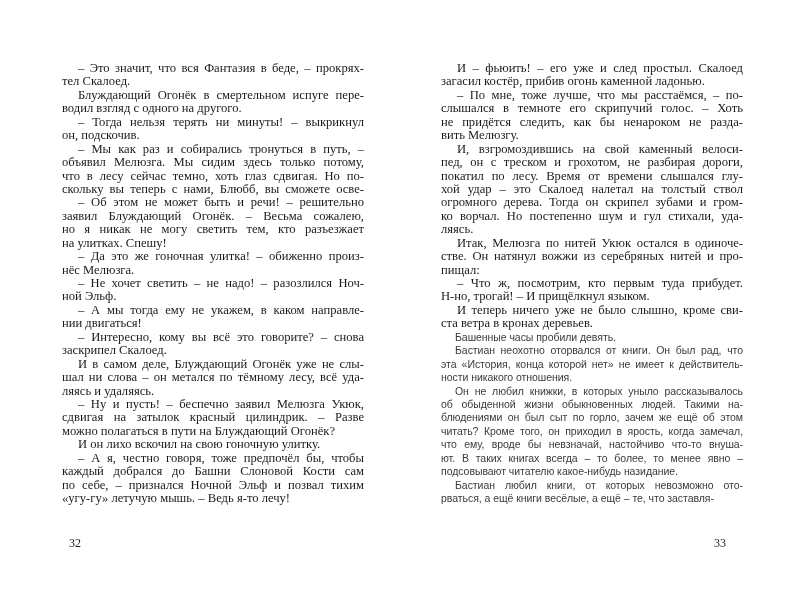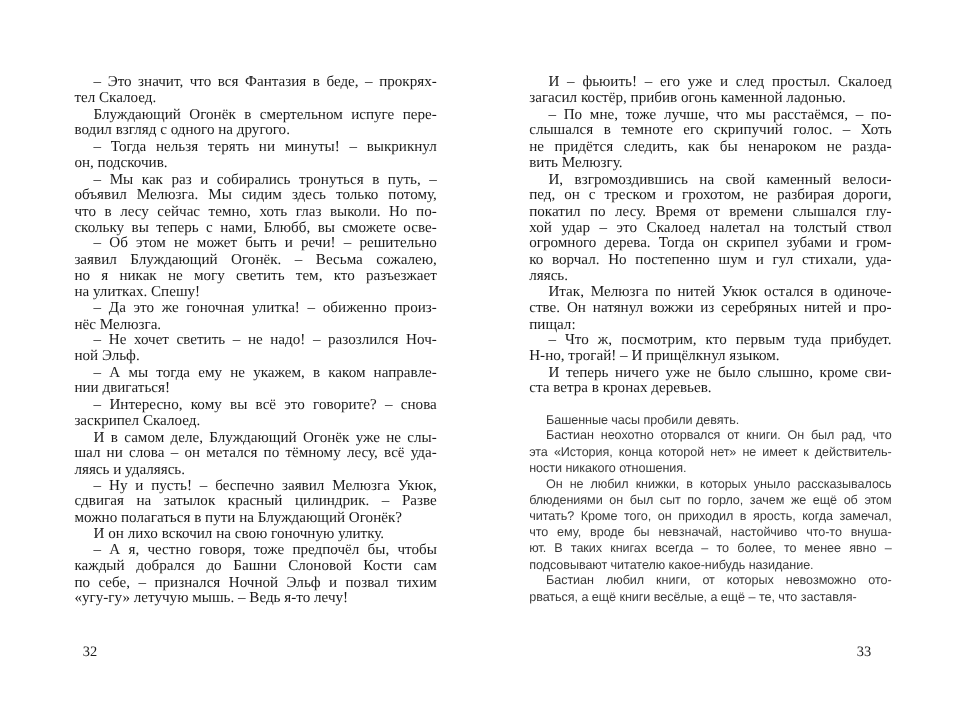--- a/index.html
+++ b/index.html
@@ -27,21 +27,20 @@
   .section.serif {
     font-family: "Liberation Serif", "DejaVu Serif", serif;
     font-size: 12.6px;
     color: #1b1b1b;
   }
   .section.sans {
     font-family: "Liberation Sans", "DejaVu Sans", sans-serif;
     font-size: 10.5px;
     letter-spacing: -0.05px;
     color: #3a3a3a;
-    margin-top: 13px;
   }
   .line {
     height: 13.45px;
     line-height: 13.45px;
     white-space: nowrap;
     text-align: justify;
     text-align-last: justify;
   }
   .line.last  { text-align-last: left; }
   .section.serif .line.first { text-indent: 16px; }
@@ -66,21 +65,21 @@
     <div class="page-text">
         <div class="section serif">
           <div class="line first">– Это значит, что вся Фантазия в беде, – прокрях-</div>
           <div class="line last">тел Скалоед.</div>
           <div class="line first">Блуждающий Огонёк в смертельном испуге пере-</div>
           <div class="line last">водил взгляд с одного на другого.</div>
           <div class="line first">– Тогда нельзя терять ни минуты! – выкрикнул</div>
           <div class="line last">он, подскочив.</div>
           <div class="line first">– Мы как раз и собирались тронуться в путь, –</div>
           <div class="line">объявил Мелюзга. Мы сидим здесь только потому,</div>
-          <div class="line">что в лесу сейчас темно, хоть глаз выколи. Но по-</div>
+          <div class="line">что в лесу сейчас темно, хоть глаз сдвигая. Но по-</div>
           <div class="line">скольку вы теперь с нами, Блюбб, вы сможете осве-</div>
           <div class="line first">– Об этом не может быть и речи! – решительно</div>
           <div class="line">заявил Блуждающий Огонёк. – Весьма сожалею,</div>
           <div class="line">но я никак не могу светить тем, кто разъезжает</div>
           <div class="line last">на улитках. Спешу!</div>
           <div class="line first">– Да это же гоночная улитка! – обиженно произ-</div>
           <div class="line last">нёс Мелюзга.</div>
           <div class="line first">– Не хочет светить – не надо! – разозлился Ноч-</div>
           <div class="line last">ной Эльф.</div>
           <div class="line first">– А мы тогда ему не укажем, в каком направле-</div>
@@ -125,20 +124,21 @@
           <div class="line last">Н-но, трогай! – И прищёлкнул языком.</div>
           <div class="line first">И теперь ничего уже не было слышно, кроме сви-</div>
           <div class="line last">ста ветра в кронах деревьев.</div>
         </div>
         <div class="section sans">
           <div class="line first last">Башенные часы пробили девять.</div>
           <div class="line first">Бастиан неохотно оторвался от книги. Он был рад, что</div>
           <div class="line">эта «История, конца которой нет» не имеет к действитель-</div>
           <div class="line last">ности никакого отношения.</div>
           <div class="line first">Он не любил книжки, в которых уныло рассказывалось</div>
+          <div class="line">об обыденной жизни обыкновенных людей. Такими на-</div>
           <div class="line">блюдениями он был сыт по горло, зачем же ещё об этом</div>
           <div class="line">читать? Кроме того, он приходил в ярость, когда замечал,</div>
           <div class="line">что ему, вроде бы невзначай, настойчиво что-то внуша-</div>
           <div class="line">ют. В таких книгах всегда – то более, то менее явно –</div>
           <div class="line last">подсовывают читателю какое-нибудь назидание.</div>
           <div class="line first">Бастиан любил книги, от которых невозможно ото-</div>
           <div class="line last">рваться, а ещё книги весёлые, а ещё – те, что заставля-</div>
         </div>
       </div>
   </div>

